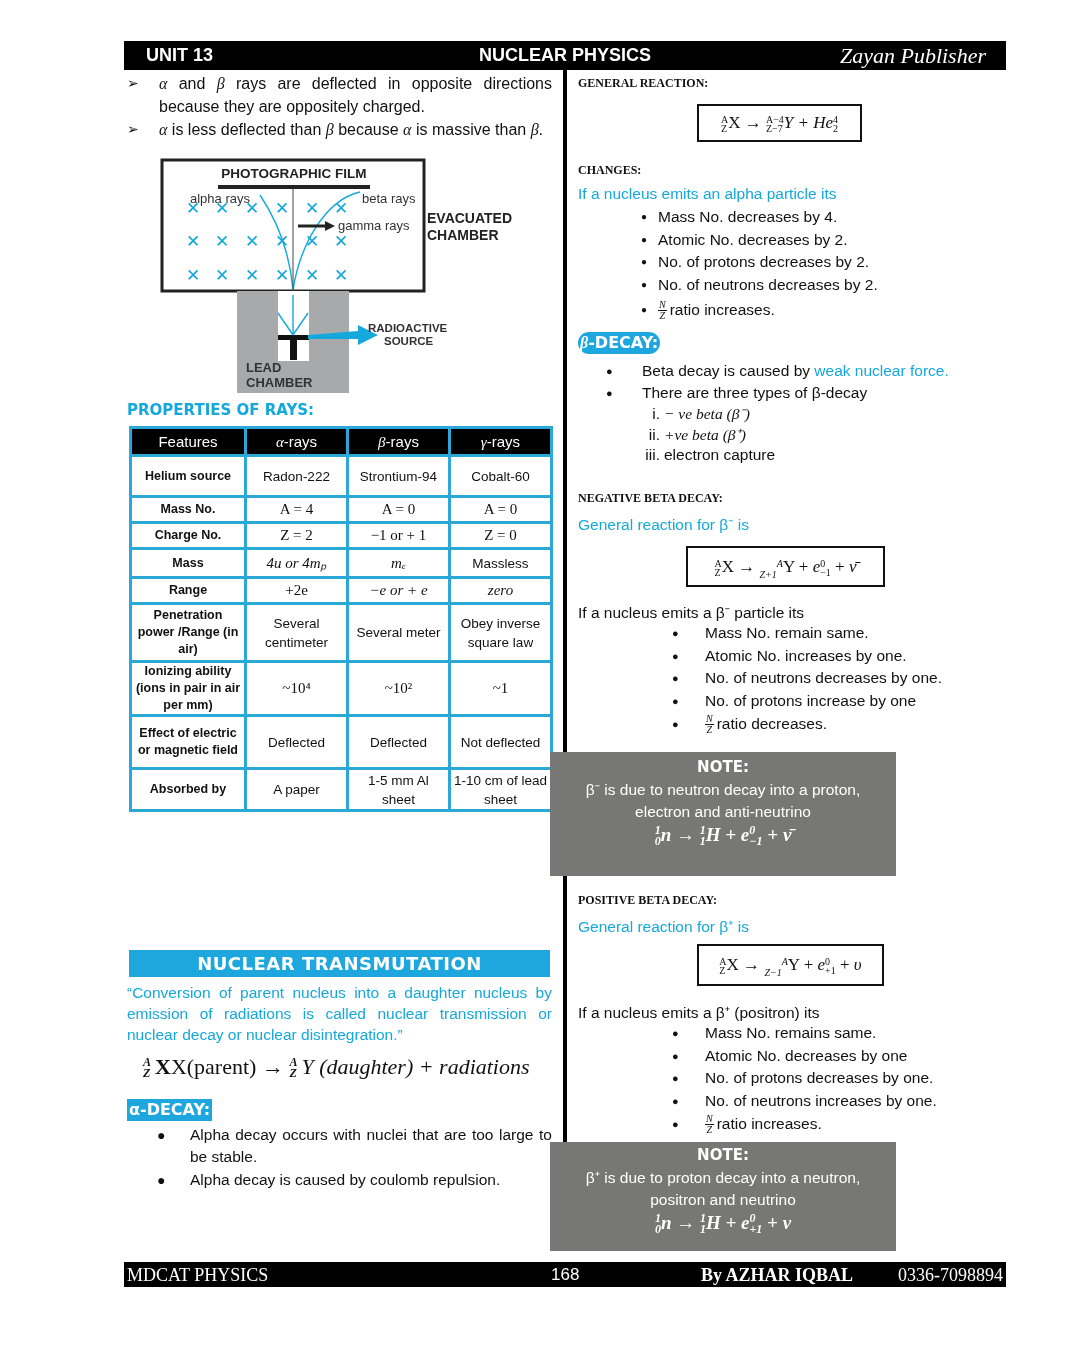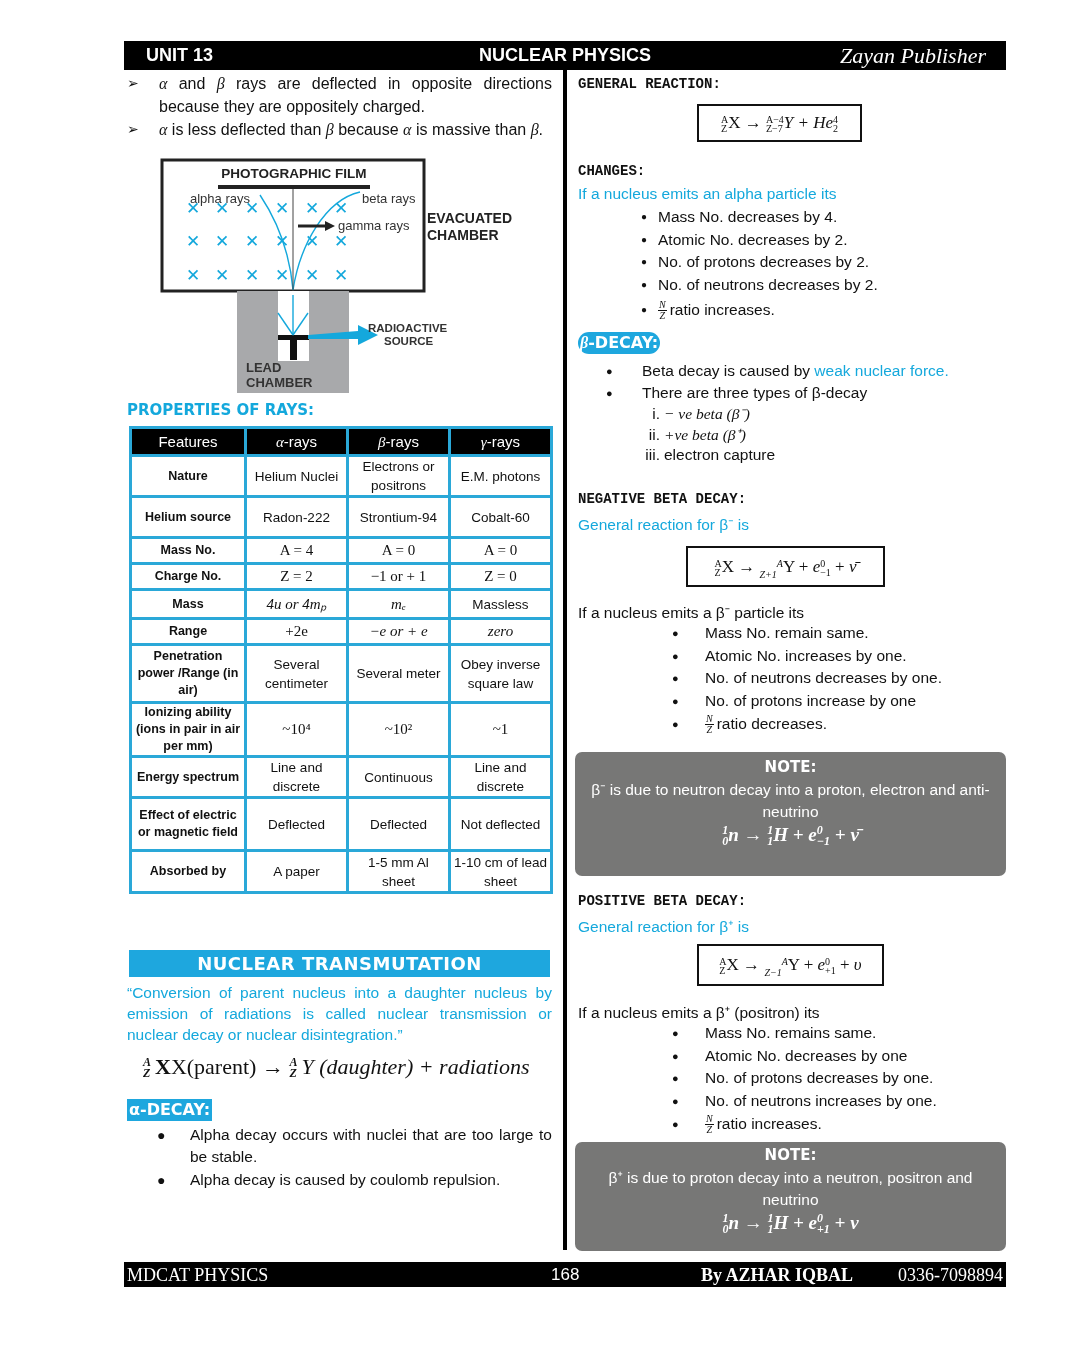--- a/index.html
+++ b/index.html
@@ -47,21 +47,21 @@
   .alpha-badge { position: absolute; left: 127px; top: 1099px; }
   .bul-list { position: absolute; list-style: none; font-size: 15.5px; line-height: 22px; }
   .bul-list li { position: relative; }
   .bul-list li .dot { position: absolute; font-size: 14px; }
   .alpha-list { left: 127px; top: 1124px; width: 425px; }
   .alpha-list li { padding-left: 63px; text-align: justify; }
   .alpha-list li .dot { left: 30px; }
   .alpha-list li + li { margin-top: 1px; }
 
   
-  .right-h { position: absolute; left: 578px; font-family: Liberation Mono, monospace; font-weight: bold; font-size: 14px; }
+  .right-h { position: absolute; left: 578px; font-family: Liberation Serif, serif; font-weight: bold; font-size: 12px; }
   .eq-box { position: absolute; border: 2px solid #111; font-family: "Liberation Serif", serif; font-size: 17px; text-align: center; white-space: nowrap; }
   .eq-box i { font-style: italic; }
   .sup-sub { display: inline-block; position: relative; vertical-align: -4px; font-size: 10px; line-height: 9px; text-align: left; }
   .sup-sub span { display: block; }
   .cyan-line { position: absolute; left: 578px; color: #14a8dc; font-size: 15.5px; }
   .plain-line { position: absolute; left: 578px; font-size: 15.5px; }
 
   .changes-list { left: 641px; top: 206px; }
   .changes-list li { padding-left: 17px; line-height: 22.7px; }
   .changes-list li .dot { left: 0; }
@@ -71,21 +71,21 @@
   .beta-list li { padding-left: 36px; line-height: 22px; }
   .beta-list li .dot { left: 0; }
   .roman { position: absolute; left: 638px; top: 404px; font-size: 15.5px; line-height: 20.5px; }
   .roman div { position: relative; padding-left: 26px; }
   .roman .rn { position: absolute; right: calc(100% - 22px); text-align: right; }
 
   .neg-list { left: 672px; top: 622px; }
   .neg-list li { padding-left: 33px; line-height: 22.7px; }
   .neg-list li .dot { left: 0; }
 
-  .note { position: absolute; left: 575px; width: 431px; background: #777776; color: #fff; text-align: center; font-size: 15.5px; line-height: 22.5px; border-radius: 7px; }
+  .note { position: absolute; left: 550px; width: 346px; background: #777776; color: #fff; text-align: center; font-size: 15.5px; line-height: 22.5px; }
   .note .nt { font-family: "DejaVu Sans", sans-serif; font-weight: bold; font-size: 15px; }
   .note .eq { font-family: "Liberation Serif", serif; font-weight: bold; font-style: italic; font-size: 19px; }
 
   .pos-list { left: 672px; top: 1022px; }
   .pos-list li { padding-left: 33px; line-height: 22.7px; }
   .pos-list li .dot { left: 0; }
 
   .frac { display: inline-block; vertical-align: middle; font-family: "Liberation Serif", serif; font-style: italic; font-size: 10px; line-height: 10px; text-align: center; margin-right: 3px; }
   .frac span { display: block; }
   .frac .num { border-bottom: 1px solid #111; padding: 0 1px; }
@@ -185,26 +185,20 @@
     </colgroup>
   <thead>
     <tr>
       <th>Features</th>
       <th><span class="serif-i">α</span>-rays</th>
       <th><span class="serif-i">β</span>-rays</th>
       <th><span class="serif-i">γ</span>-rays</th>
     </tr>
   </thead>
   <tbody id="table-body">
-      <tr style="height: 39px;">
-        <td class="feat">Nature</td>
-        <td>Helium Nuclei</td>
-        <td>Electrons or positrons</td>
-        <td>E.M. photons</td>
-      </tr>
       <tr style="height: 41px;">
         <td class="feat">Helium source</td>
         <td>Radon-222</td>
         <td>Strontium-94</td>
         <td>Cobalt-60</td>
       </tr>
       <tr style="height: 26px;">
         <td class="feat">Mass No.</td>
         <td style="font-family: &quot;Liberation Serif&quot;, serif; font-size: 15px;">A = 4</td>
         <td style="font-family: &quot;Liberation Serif&quot;, serif; font-size: 15px;">A = 0</td>
@@ -232,26 +226,20 @@
         <td class="feat">Penetration power /Range (in air)</td>
         <td>Several centimeter</td>
         <td>Several meter</td>
         <td>Obey inverse square law</td>
       </tr>
       <tr style="height: 48px; margin-left: 13px;">
         <td class="feat">Ionizing ability (ions in pair in air per mm)</td>
         <td style="font-family: &quot;Liberation Serif&quot;, serif; font-size: 15px;">~10⁴</td>
         <td style="font-family: &quot;Liberation Serif&quot;, serif; font-size: 15px;">~10²</td>
         <td style="font-family: &quot;Liberation Serif&quot;, serif; font-size: 15px;">~1</td>
-      </tr>
-      <tr style="height: 41px;">
-        <td class="feat">Energy spectrum</td>
-        <td>Line and discrete</td>
-        <td>Continuous</td>
-        <td>Line and discrete</td>
       </tr>
       <tr style="height: 53px;">
         <td class="feat">Effect of electric or magnetic field</td>
         <td>Deflected</td>
         <td>Deflected</td>
         <td>Not deflected</td>
       </tr>
       <tr style="height: 42px;">
         <td class="feat">Absorbed by</td>
         <td>A paper</td>

